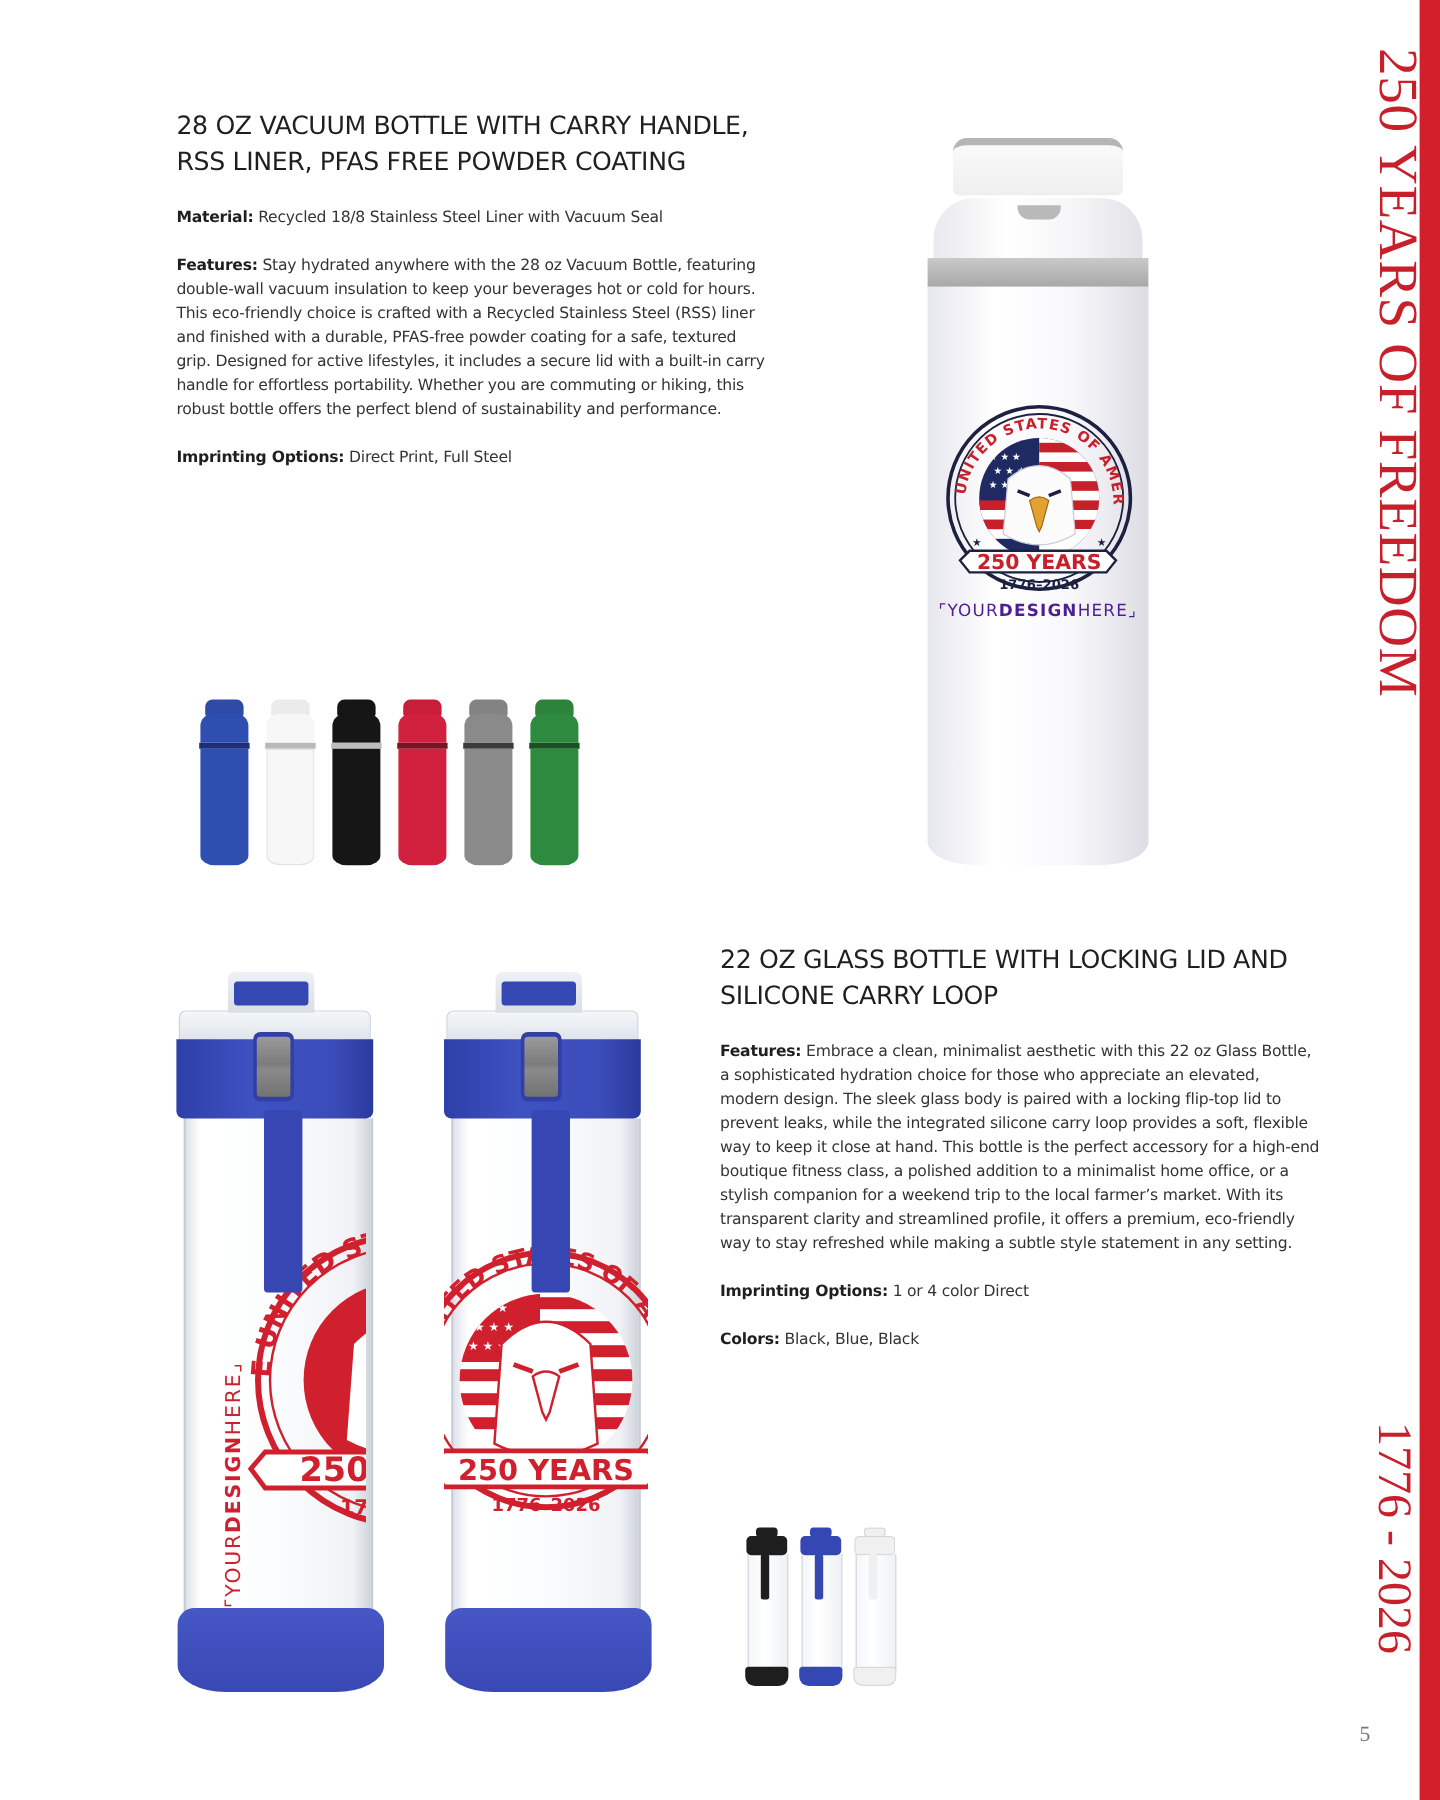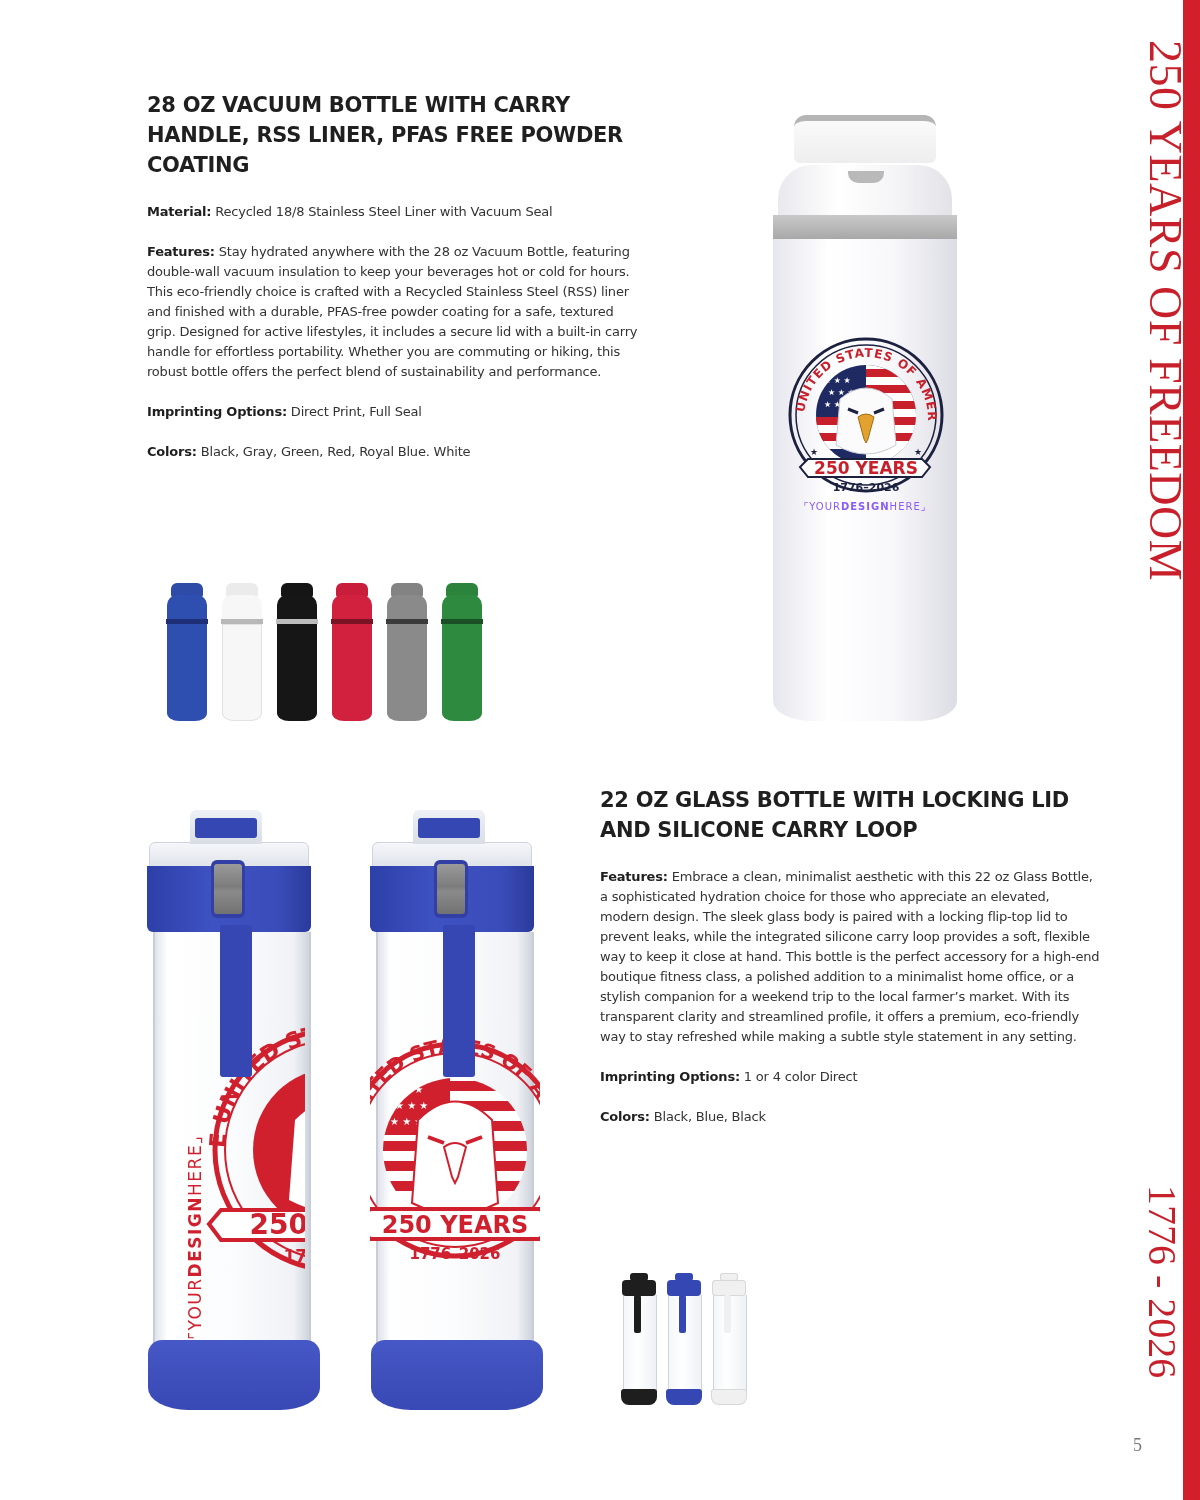--- a/index.html
+++ b/index.html
@@ -22,21 +22,21 @@
     font-family: "Liberation Serif", "DejaVu Serif", serif;
     color: #c8202b; font-size: 40px; white-space: nowrap; line-height: 44px;
   }
   .page-num {
     position: absolute; left: 1133px; top: 1435px;
     font-family: "Liberation Serif", "DejaVu Serif", serif;
     color: #777; font-size: 18px;
   }
   .product { position: absolute; }
   .p-title {
-    font-family: "DejaVu Sans", sans-serif; font-weight: bold;
+    font-family: "DejaVu Sans", sans-serif; font-weight: normal;
     font-size: 21px; line-height: 30px; color: #1f1f1f; margin: 0 0 22px 0; letter-spacing: -0.3px;
   }
   .p-field { font-size: 13px; line-height: 20px; margin: 0 0 20px 0; color: #333; letter-spacing: -0.2px; }
   .p-field .lbl { font-weight: bold; color: #1f1f1f; }
   #prod1 { left: 147px; top: 90px; width: 495px; }
   #prod2 { left: 600px; top: 785px; width: 500px; }
 
   
   .swatches { position: absolute; display: flex; gap: 13px; }
   #swatches1 { left: 166px; top: 583px; }
@@ -55,21 +55,21 @@
   .mini-glass .base { position: absolute; bottom: 0; left: 1px; width: 36px; height: 16px; border-radius: 3px 3px 8px 8px; }
 
   
   #big-bottle { position: absolute; left: 770px; top: 115px; width: 190px; height: 610px; }
   #big-bottle .cap { position: absolute; left: 24px; top: 0; width: 142px; height: 48px; background: linear-gradient(#fafafa,#eeeeee); border-radius: 12px 12px 6px 6px; border-top: 6px solid #b5b5b5; box-sizing: border-box; }
   #big-bottle .neck { position: absolute; left: 8px; top: 50px; width: 174px; height: 50px; background: linear-gradient(90deg,#e9e9ee,#ffffff 35%,#f4f4f6 70%,#e2e2e8); border-radius: 34px 34px 0 0; }
   #big-bottle .notch { position: absolute; left: 78px; top: 56px; width: 36px; height: 12px; background: #b9b9b9; border-radius: 0 0 10px 10px; }
   #big-bottle .band { position: absolute; left: 3px; top: 100px; width: 184px; height: 24px; background: linear-gradient(#c9c9c9,#a8a8a8); }
   #big-bottle .body { position: absolute; left: 3px; top: 124px; width: 184px; height: 482px; background: linear-gradient(90deg,#e6e6ee,#ffffff 30%,#f8f8fb 65%,#dcdce4); border-radius: 0 0 40px 40px / 0 0 20px 20px; }
   #big-bottle .emblem { position: absolute; left: 12px; top: 212px; width: 166px; }
-  .ydh { font-size: 10px; letter-spacing: 1px; color: #8b5cf6; white-space: nowrap; text-align: center; }
+  .ydh { font-size: 14px; letter-spacing: 1px; color: #4c1d95; white-space: nowrap; }
   .ydh b { font-weight: bold; }
 
   
   .glass-bottle { position: absolute; width: 178px; height: 600px; }
   #glass-left { left: 145px; top: 810px; }
   #glass-right { left: 368px; top: 810px; }
   .glass-bottle .topcap { position: absolute; left: 45px; top: 0; width: 72px; height: 34px; background: linear-gradient(#eef1f6,#d9dde5); border-radius: 6px 6px 0 0; }
   .glass-bottle .topcap .blue { position: absolute; left: 5px; top: 8px; width: 62px; height: 20px; background: #3547b2; border-radius: 3px; }
   .glass-bottle .clear-lid { position: absolute; left: 4px; top: 32px; width: 160px; height: 26px; background: linear-gradient(#f5f7fa,#dfe3ea); border-radius: 6px 6px 0 0; border: 1px solid #cfd4dc; box-sizing: border-box; }
   .glass-bottle .blue-lid { position: absolute; left: 2px; top: 56px; width: 164px; height: 66px; background: linear-gradient(90deg,#2d3fa8,#3f52c2 40%,#3a4cb9 80%,#2a3a9c); border-radius: 0 0 6px 6px; }
@@ -93,22 +93,21 @@
 
 <div class="red-bar"></div>
 <div class="side-title">250 YEARS OF FREEDOM</div>
 <div class="side-years">1776 - 2026</div>
 <div class="page-num">5</div>
 
 <div class="product" id="prod1">
   <h2 class="p-title">28 OZ VACUUM BOTTLE WITH CARRY HANDLE, RSS LINER, PFAS FREE POWDER COATING</h2>
   <p class="p-field"><span class="lbl">Material:</span> <span>Recycled 18/8 Stainless Steel Liner with Vacuum Seal</span></p>
   <p class="p-field"><span class="lbl">Features:</span> <span>Stay hydrated anywhere with the 28 oz Vacuum Bottle, featuring double-wall vacuum insulation to keep your beverages hot or cold for hours. This eco-friendly choice is crafted with a Recycled Stainless Steel (RSS) liner and finished with a durable, PFAS-free powder coating for a safe, textured grip. Designed for active lifestyles, it includes a secure lid with a built-in carry handle for effortless portability. Whether you are commuting or hiking, this robust bottle offers the perfect blend of sustainability and performance.</span></p>
-  <p class="p-field"><span class="lbl">Imprinting Options:</span> <span>Direct Print, Full Seal</span></p>
-  <p class="p-field"><span class="lbl">Colors:</span> <span>Black, Gray, Green, Red, Royal Blue. White</span></p>
+  <p class="p-field"><span class="lbl">Imprinting Options:</span> <span>Direct Print, Full Steel</span></p>
 </div>
 
 <div class="swatches" id="swatches1">
     <div class="mini-bottle">
       <div class="lid" style="background:#2f4fb0;filter:brightness(0.95)"></div>
     <div class="shoulder" style="background:#2f4fb0"></div>
     <div class="ring" style="background:#1e2f78"></div>
     <div class="body" style="background:linear-gradient(90deg, #2f4fb0, #2f4fb0)"></div>
     </div>
     <div class="mini-bottle">

